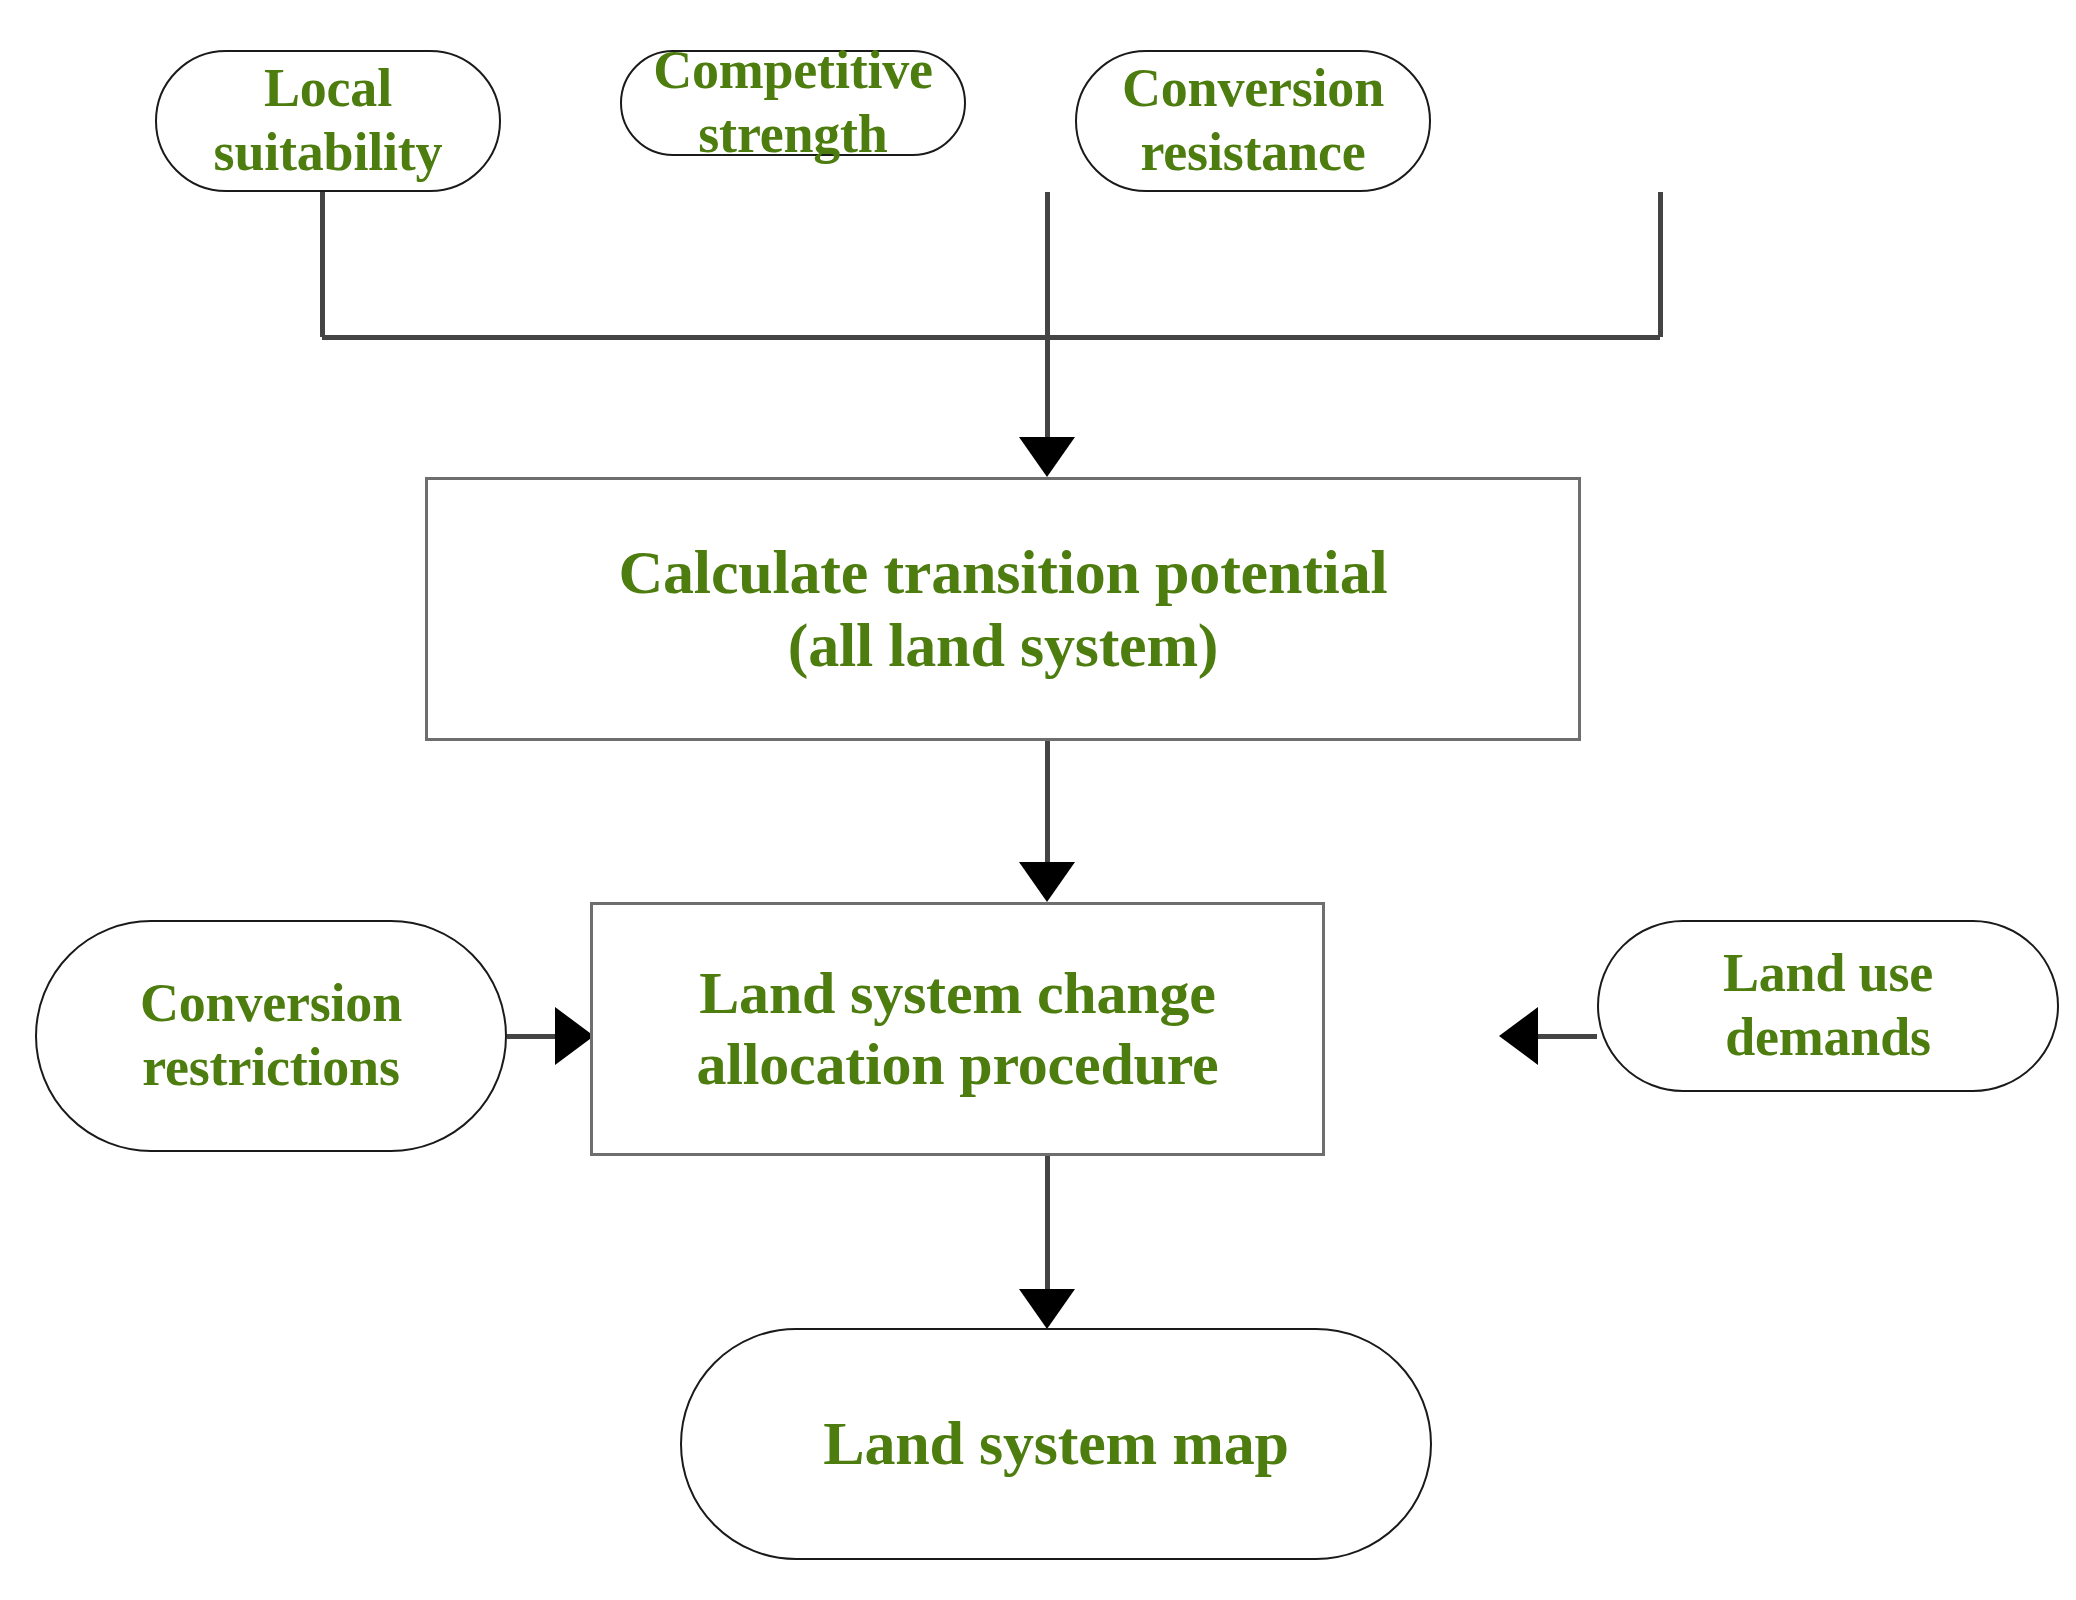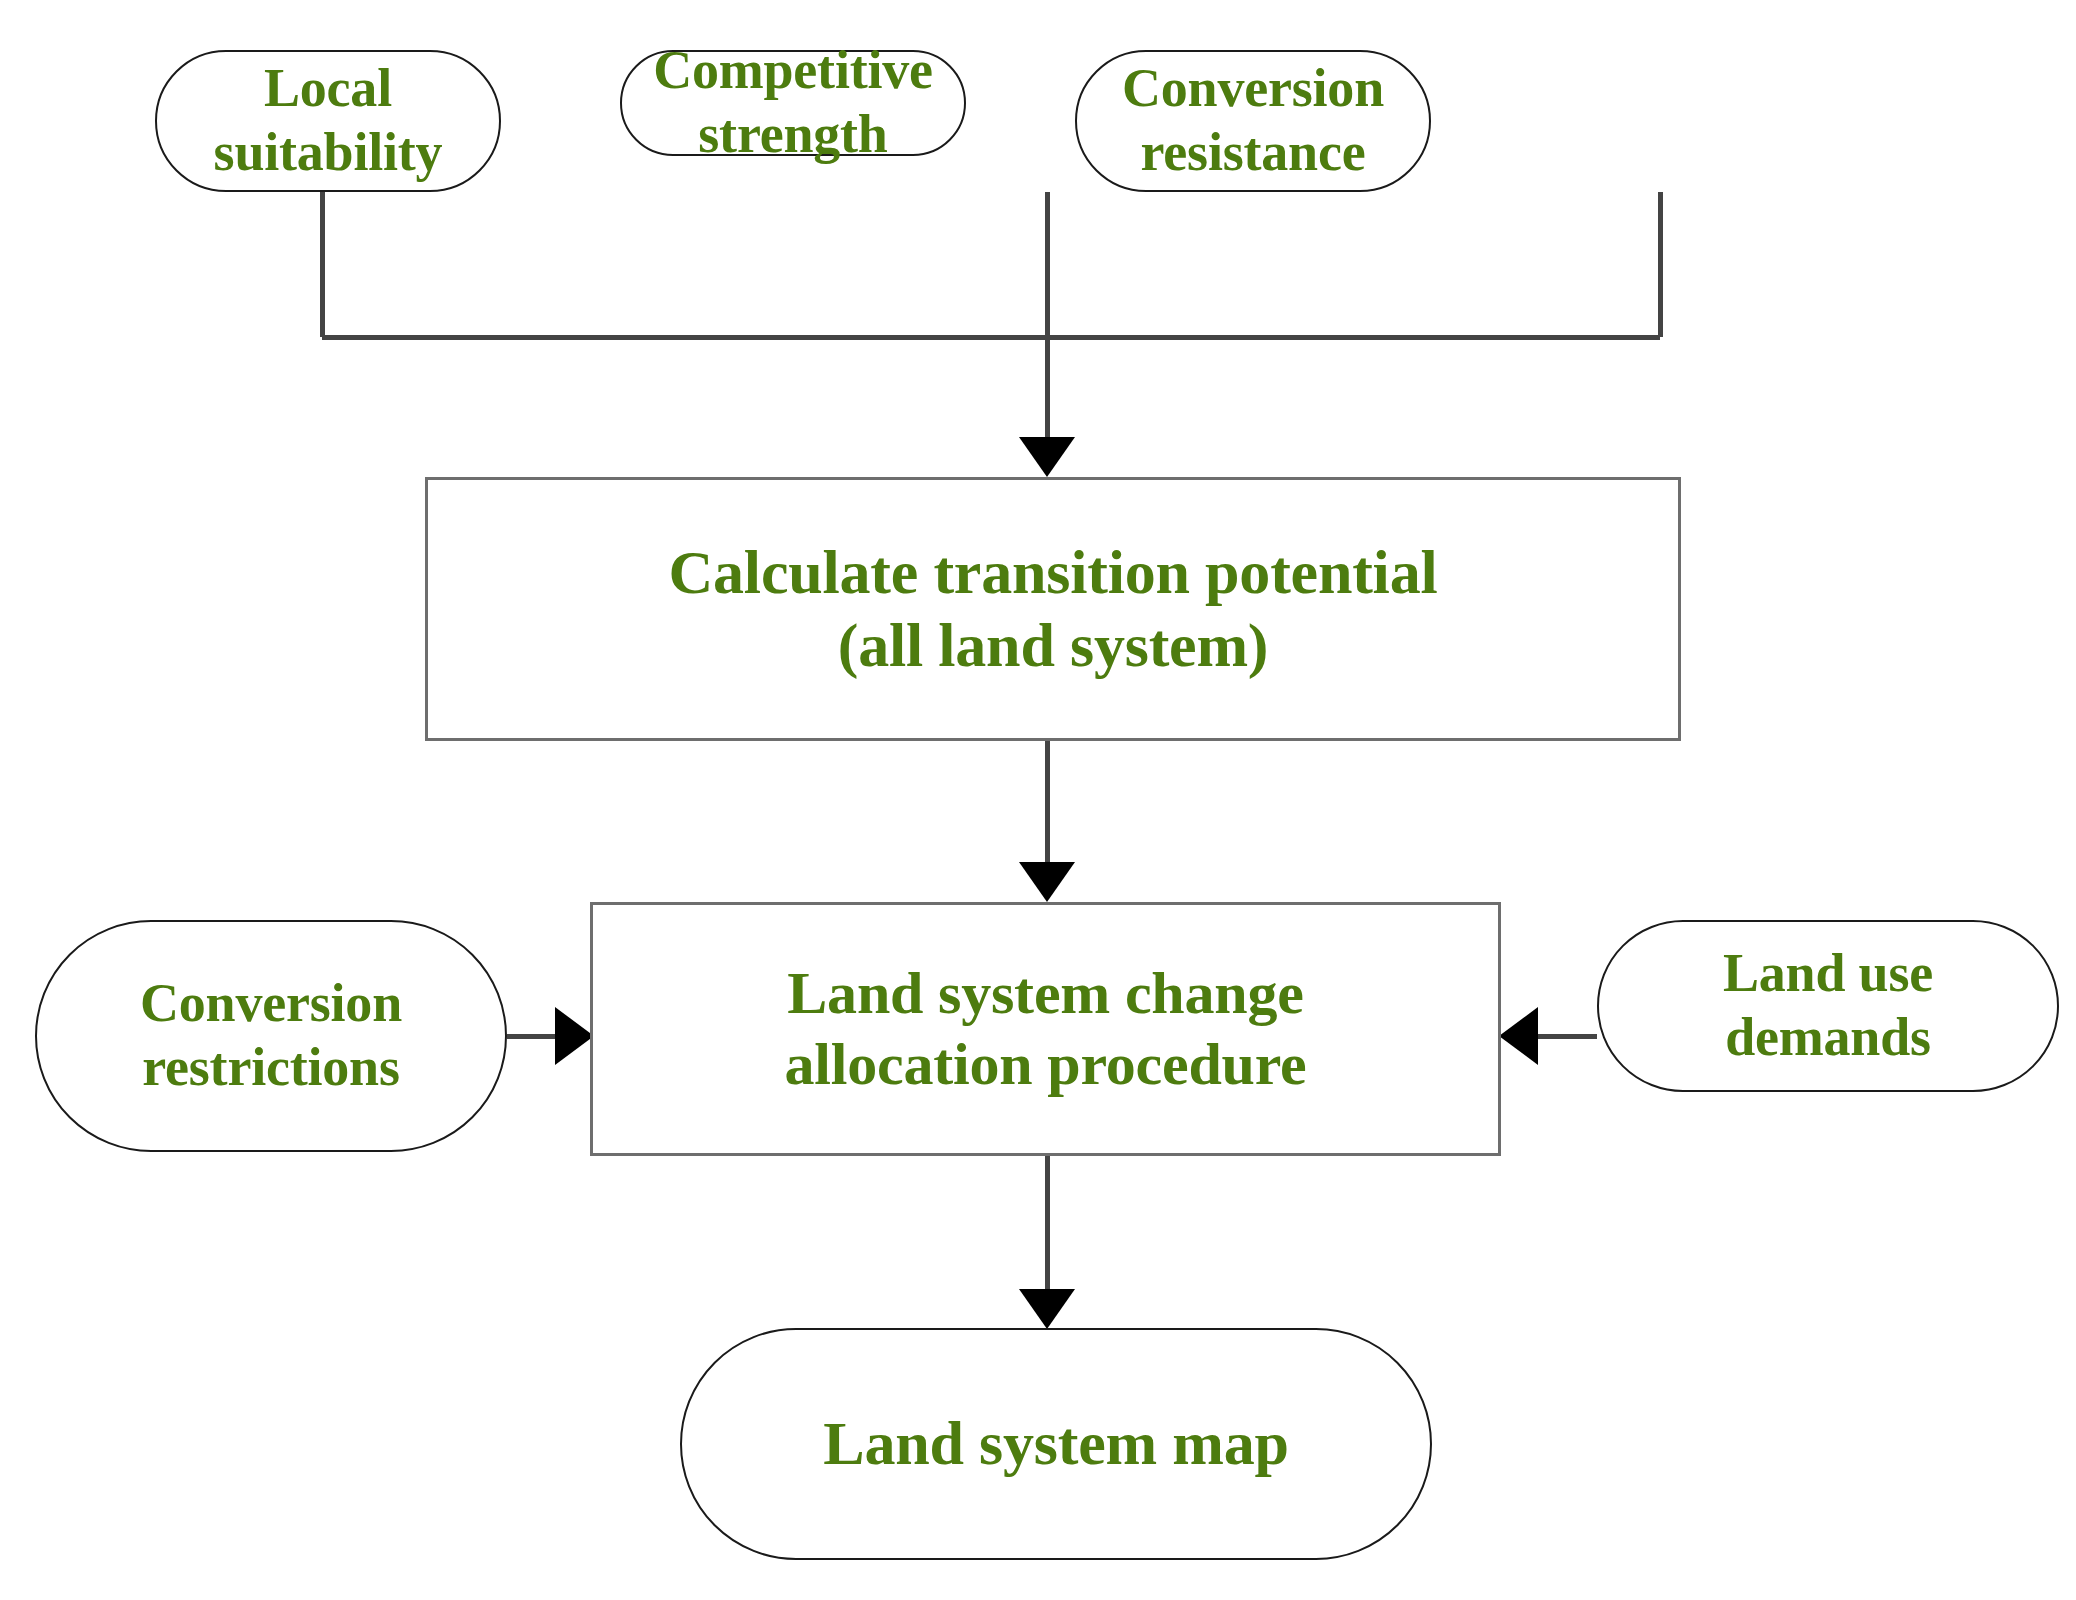--- a/index.html
+++ b/index.html
@@ -55,22 +55,22 @@
   .box {
     border: 3px solid #6e6e6e;
     border-radius: 0;
   }
 
   
   .n-local        { left: 155px;  top: 50px;   width: 346px; height: 142px; border-radius: 71px / 71px; font-size: 54px; }
   .n-competitive  { left: 620px;  top: 50px;   width: 346px; height: 106px; border-radius: 71px / 71px; font-size: 54px; }
   .n-conversionres{ left: 1075px; top: 50px;   width: 356px; height: 142px; border-radius: 71px / 71px; font-size: 54px; }
 
-  .n-calculate    { left: 425px;  top: 477px;  width: 1256px; height: 264px; font-size: 62px; justify-content: center; }
-  .n-allocation   { left: 590px;  top: 902px;  width: 911px;  height: 254px; font-size: 60px; }
+  .n-calculate    { left: 425px;  top: 477px;  width: 1156px; height: 264px; font-size: 62px; justify-content: center; }
+  .n-allocation   { left: 590px;  top: 902px;  width: 735px;  height: 254px; font-size: 60px; }
 
   .n-restrictions { left: 35px;   top: 920px;  width: 472px; height: 232px; border-radius: 116px / 116px; font-size: 54px; }
   .n-demands      { left: 1597px; top: 920px;  width: 462px; height: 172px; border-radius: 116px / 116px; font-size: 54px; }
 
   .n-map          { left: 680px;  top: 1328px; width: 752px; height: 232px; border-radius: 116px / 116px; font-size: 62px; }
 </style>
 </head>
 <body>
 
 <div id="canvas">

